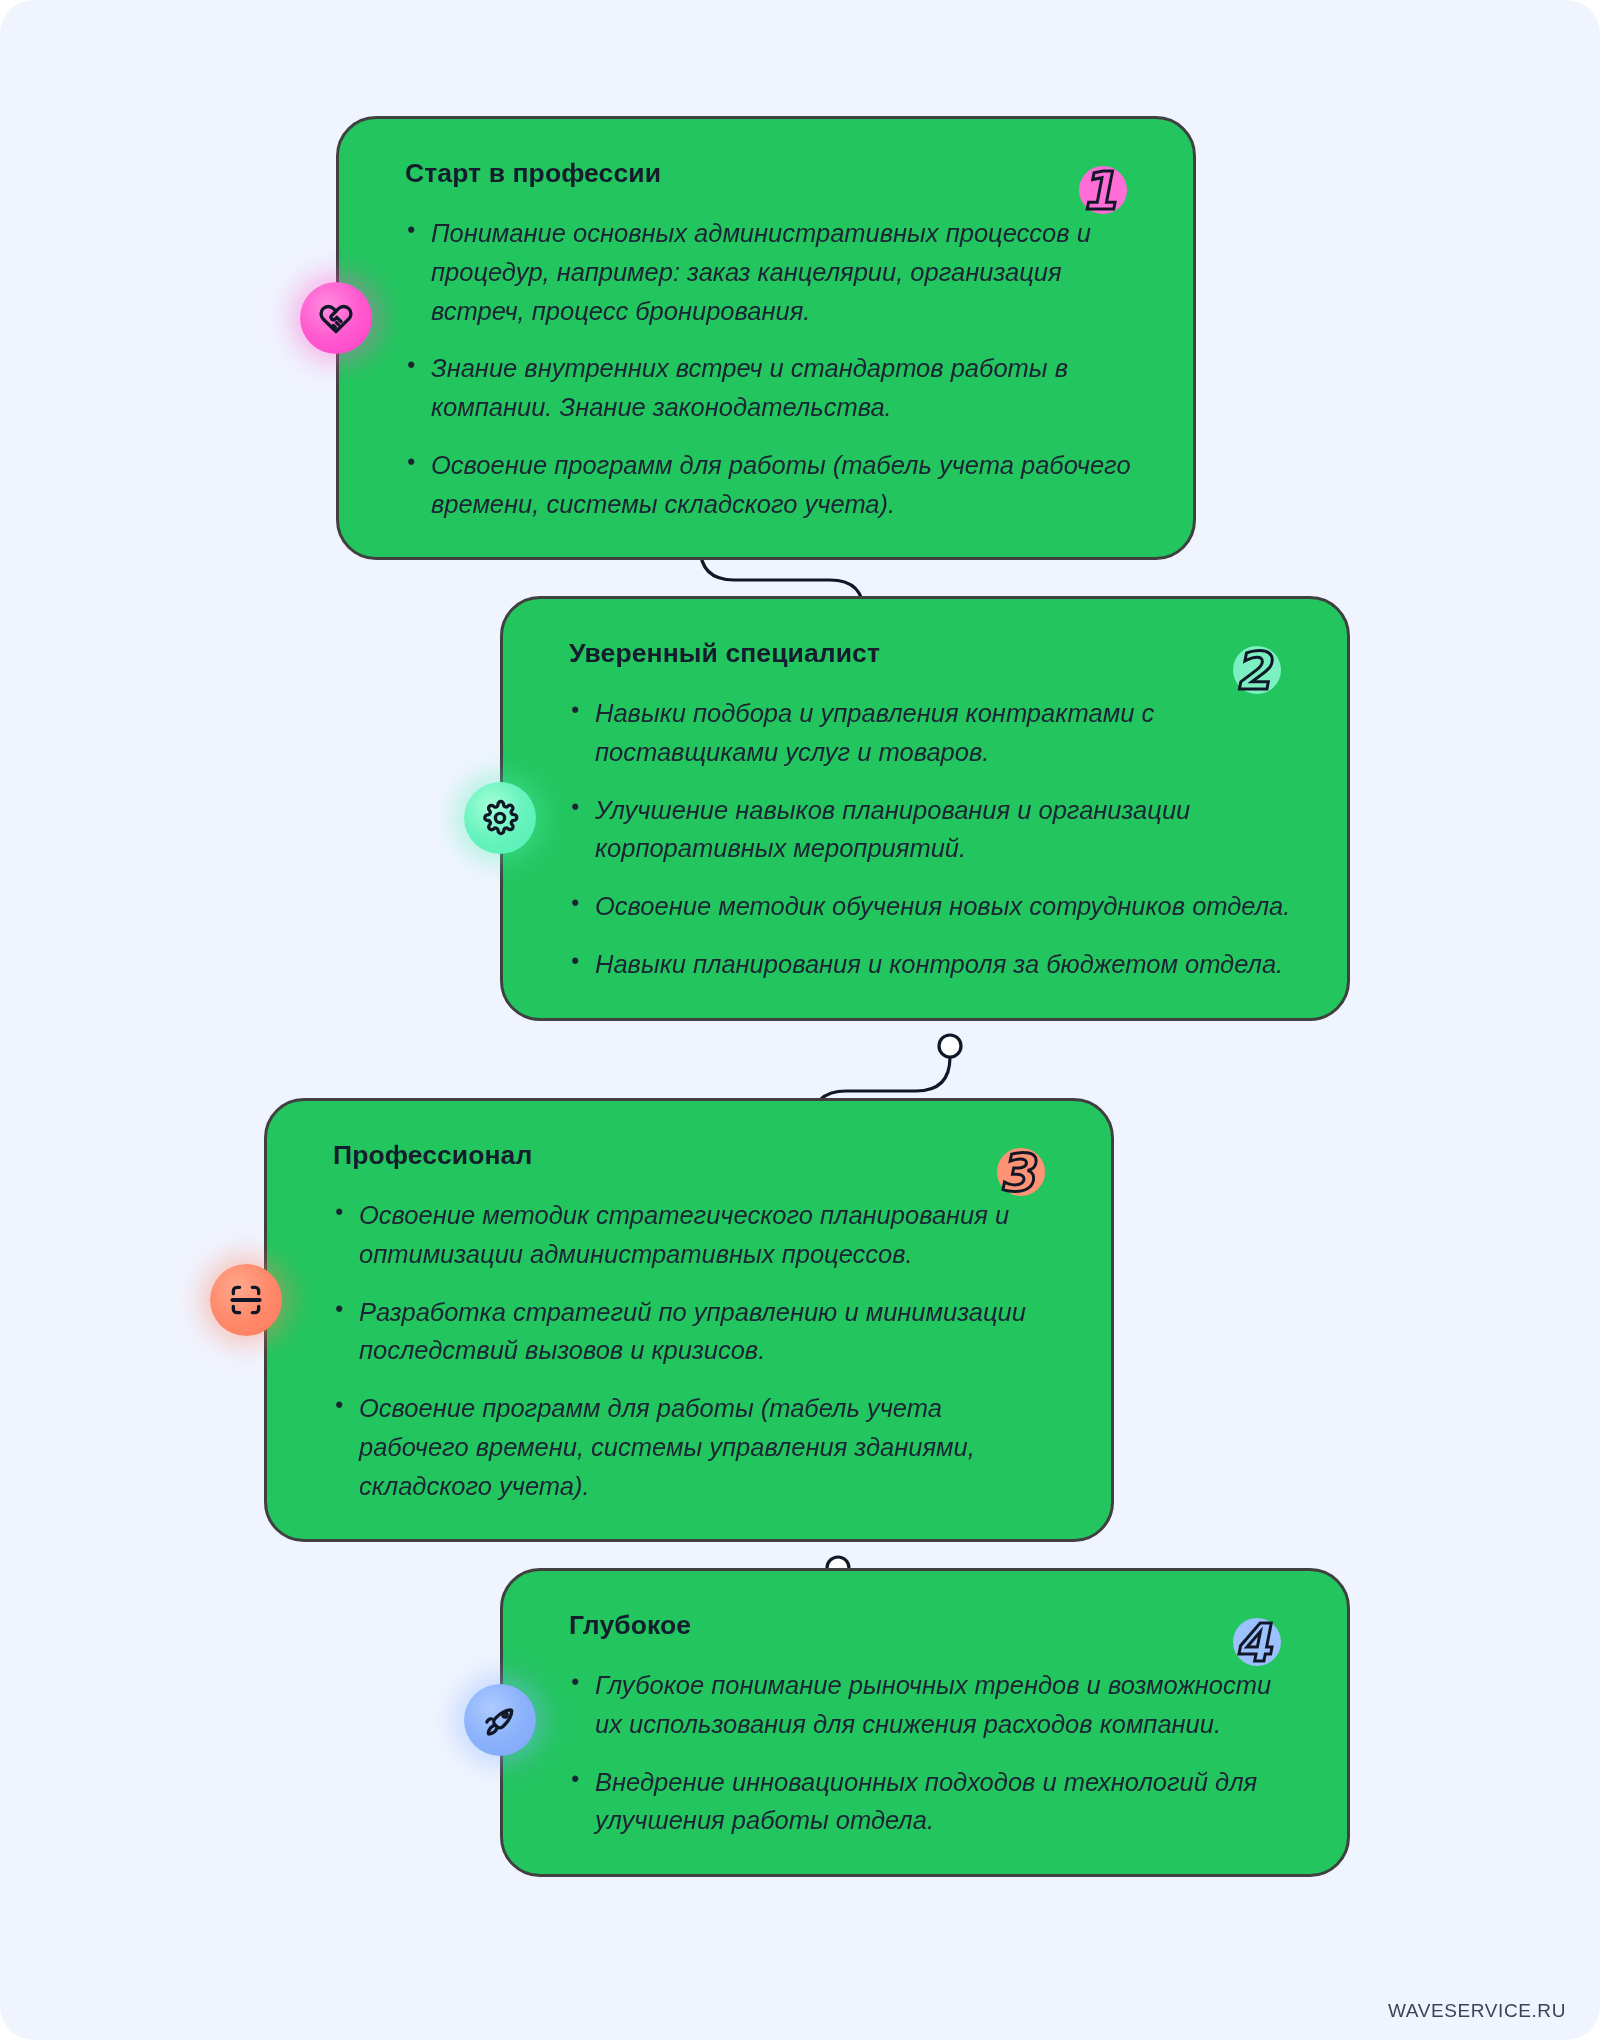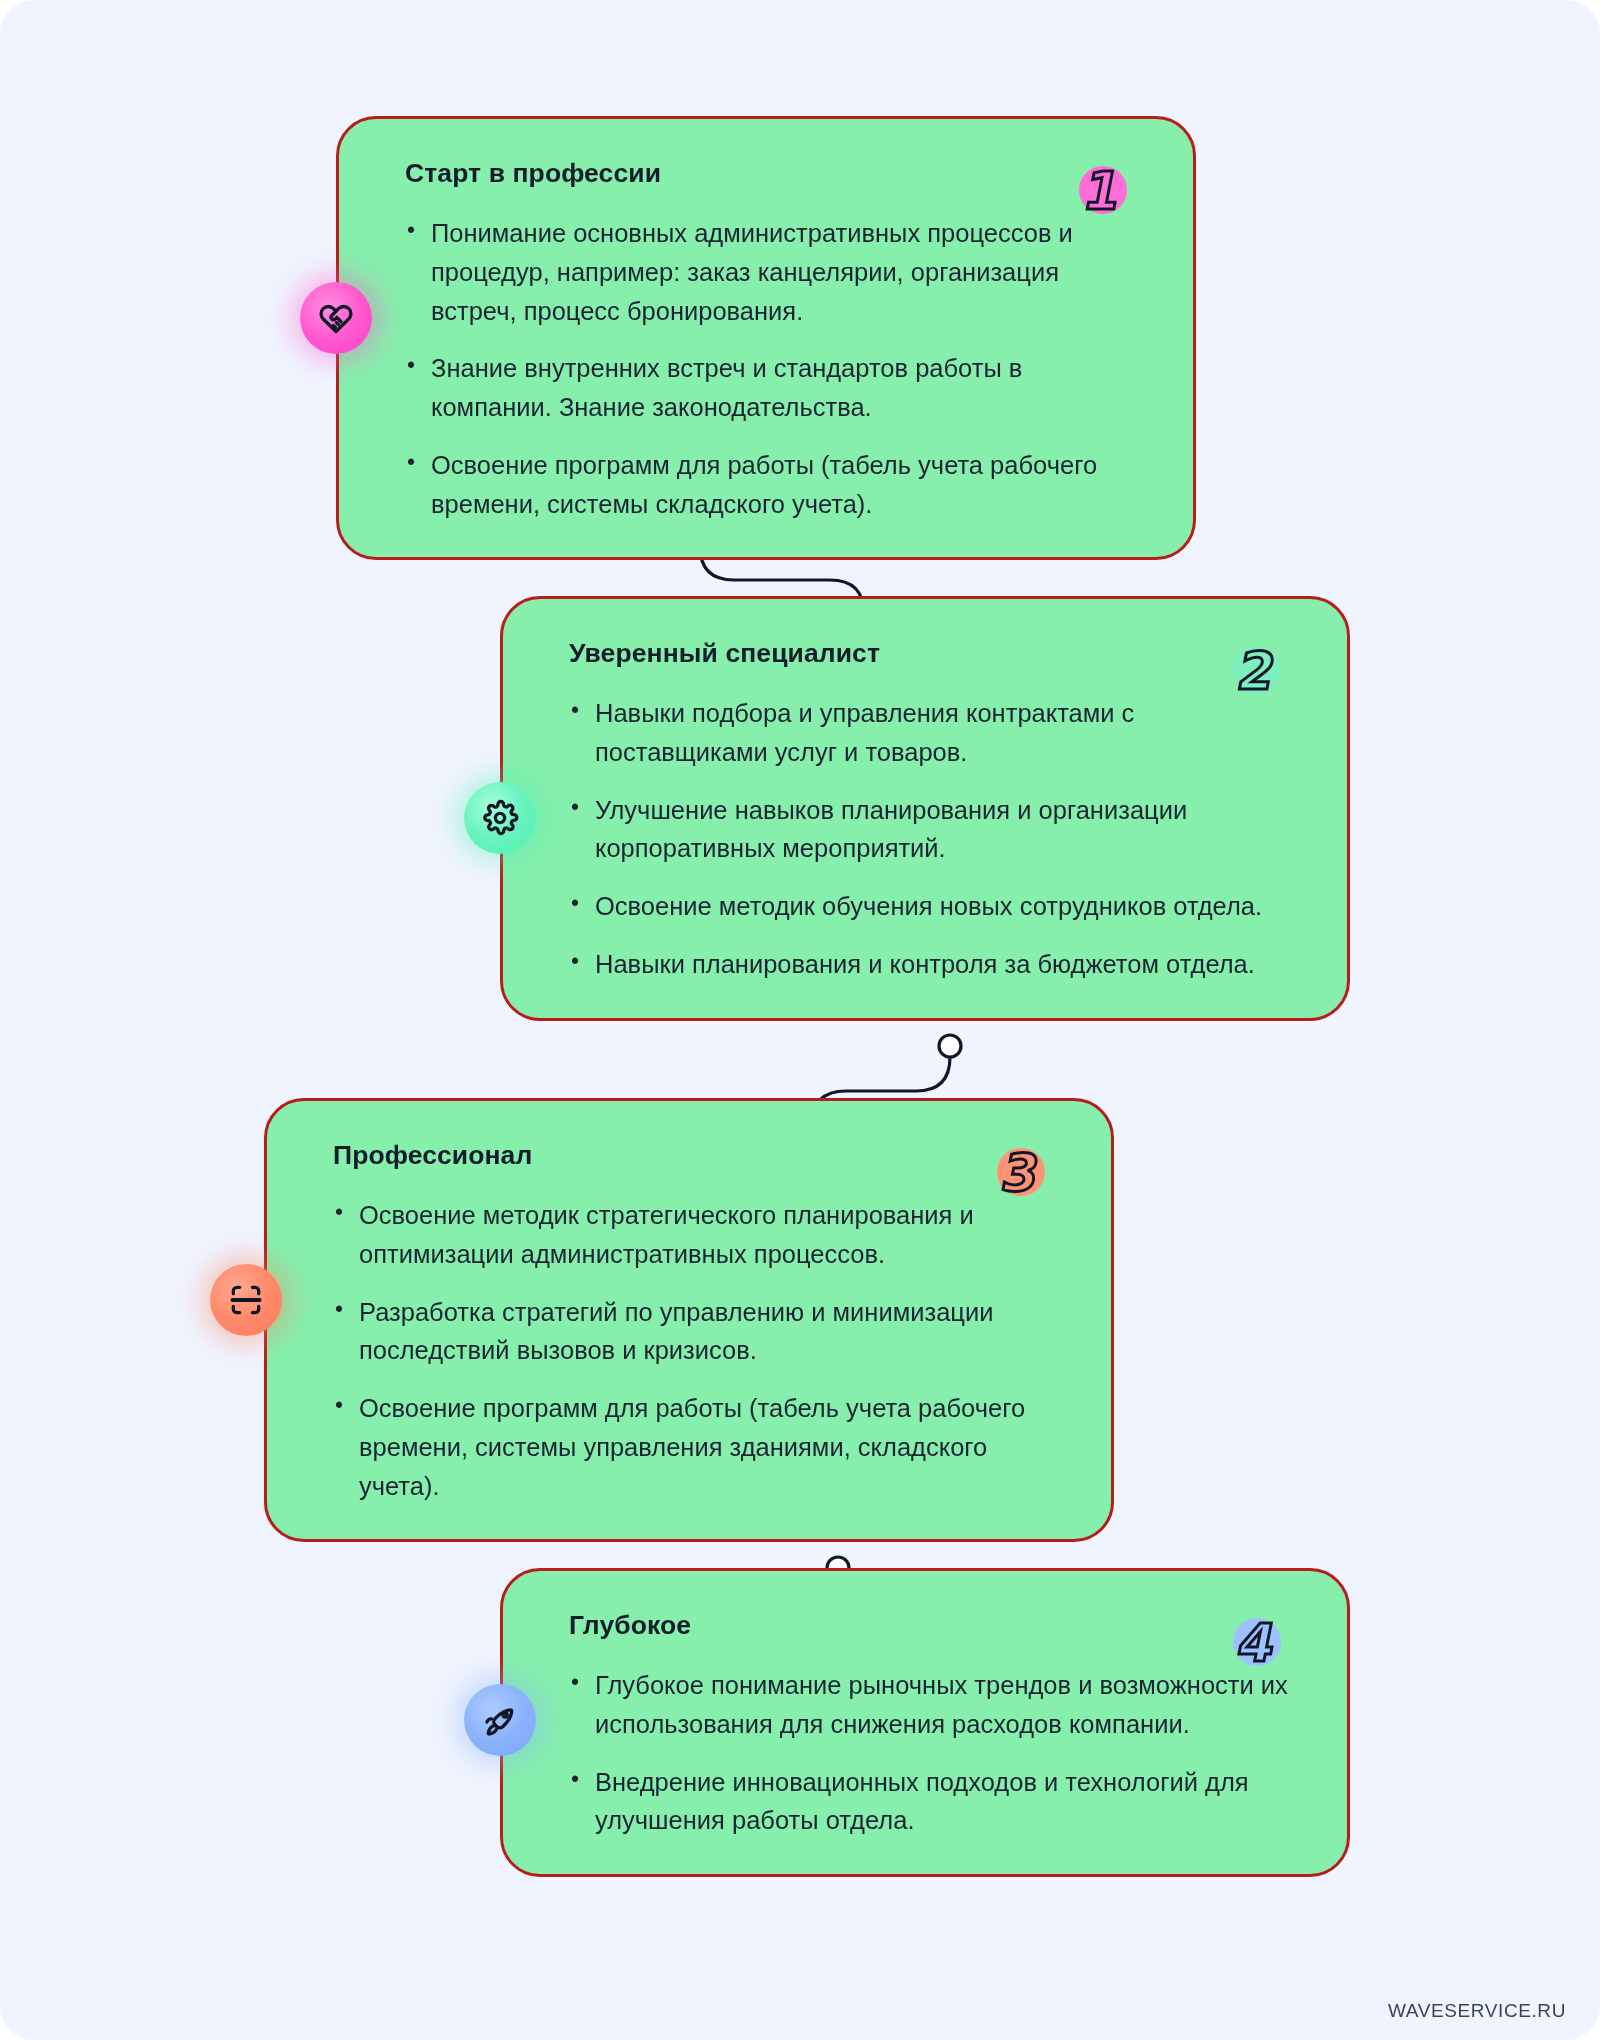--- a/index.html
+++ b/index.html
@@ -36,22 +36,22 @@
   }
   #wires circle {
     fill: #ffffff;
     stroke: #101828;
     stroke-width: 3.2;
   }
 
   
   .card {
     position: absolute;
-    background: #86efac;
-    border: 3px solid #b91c1c;
+    background: #22c55e;
+    border: 3px solid #404040;
     border-radius: 40px;
     z-index: 2;
   }
 
   .card-inner {
     padding: 38px 56px 34px 66px;
   }
 
   .card-title {
     font-size: 26.5px;
@@ -65,20 +65,21 @@
   .bullets {
     list-style: none;
   }
   .bullets li {
     position: relative;
     padding-left: 26px;
     font-size: 25.5px;
     line-height: 1.52;
     color: #1b2435;
     margin-bottom: 19px;
+    font-style: italic;
   }
   .bullets li:last-child { margin-bottom: 0; }
   .bullets li::before {
     content: "\2022";
     position: absolute;
     left: 2px;
     top: -1px;
     font-size: 23px;
     color: #1b2435;
   }

